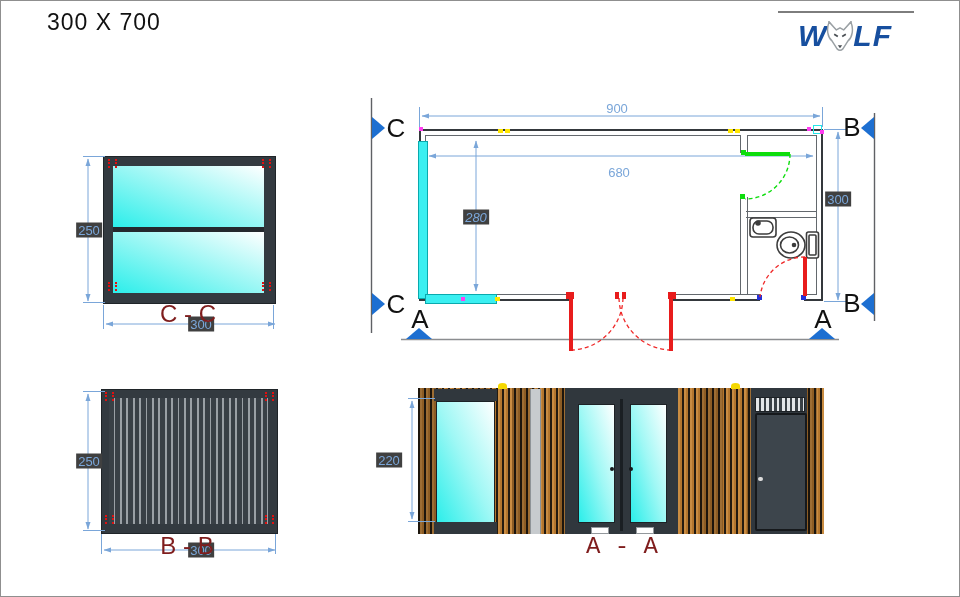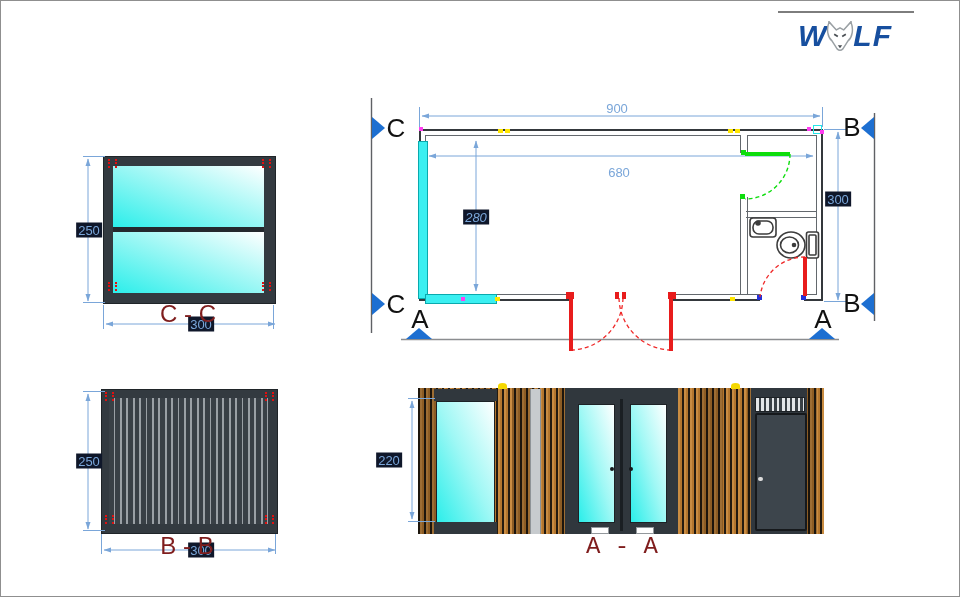--- a/index.html
+++ b/index.html
@@ -1,21 +1,21 @@
 <!DOCTYPE html>
 <html><head>
 <meta charset="utf-8">
 <style>
   html,body{margin:0;padding:0;background:#fff;}
   #sheet{position:relative;width:958px;height:595px;background:#fff;border:1px solid #8f8f8f;
          font-family:"Liberation Sans",sans-serif;overflow:hidden;}
   .abs{position:absolute;}
   
   #title{left:46px;top:8px;font-size:23px;color:#111;letter-spacing:1px;}
-  .dim-text{color:#7aa6d9;font-size:13px;background:#0f172a;padding:0 2px;transform:translate(-50%,-50%);white-space:nowrap;}
+  .dim-text{color:#7aa6d9;font-size:13px;background:#404040;padding:0 2px;transform:translate(-50%,-50%);white-space:nowrap;}
   .dim-text.noBg{background:transparent;}
   .view-label{color:#7f1d1d;font-size:24px;transform:translate(-50%,-50%);white-space:nowrap;}
   .marker-letter{color:#111;font-size:26px;line-height:26px;transform:translate(-50%,-50%);}
   
   .tri{width:0;height:0;}
   .tri-right{border-top:11px solid transparent;border-bottom:11px solid transparent;border-left:13px solid #1d6fd1;}
   .tri-left{border-top:11px solid transparent;border-bottom:11px solid transparent;border-right:13px solid #1d6fd1;}
   .tri-up{border-left:13px solid transparent;border-right:13px solid transparent;border-bottom:11px solid #1d6fd1;}
   
   #plan-outer{left:418px;top:128px;width:400px;height:168px;border:2px solid #34383c;background:#fff;}
@@ -54,20 +54,21 @@
   #logo-row{display:flex;align-items:flex-start;justify-content:center;font-style:italic;font-weight:bold;font-size:30px;line-height:30px;letter-spacing:1px;}
   #logo-sub{font-style:italic;font-weight:bold;font-size:18px;letter-spacing:3px;margin-top:-3px;}
   svg{display:block;}
   #overlay{position:absolute;left:0;top:0;pointer-events:none;}
 </style>
 </head>
 <body>
 
 <div id="sheet">
 
+  <div class="abs" id="title">300 X 700</div>
 
   <div class="abs" id="logo-rule"></div>
   <div class="abs" id="logo">
     <div id="logo-row">
       <span>W</span>
       <span style="margin:0 -3px;">
         <svg width="32" height="31" viewBox="0 0 44 42">
           <path d="M7,1 L17,13 L10,19 Z" fill="#fff" stroke="#9aa0a4" stroke-width="2"></path>
           <path d="M37,1 L27,13 L34,19 Z" fill="#fff" stroke="#9aa0a4" stroke-width="2"></path>
           <path d="M7,1 C3,11 5,22 11,27 L18,38 Q22,42 26,38 L33,27 C39,22 41,11 37,1 L27,12 L22,9 L17,12 Z" fill="#fff" stroke="#9aa0a4" stroke-width="2" stroke-linejoin="round"></path>

